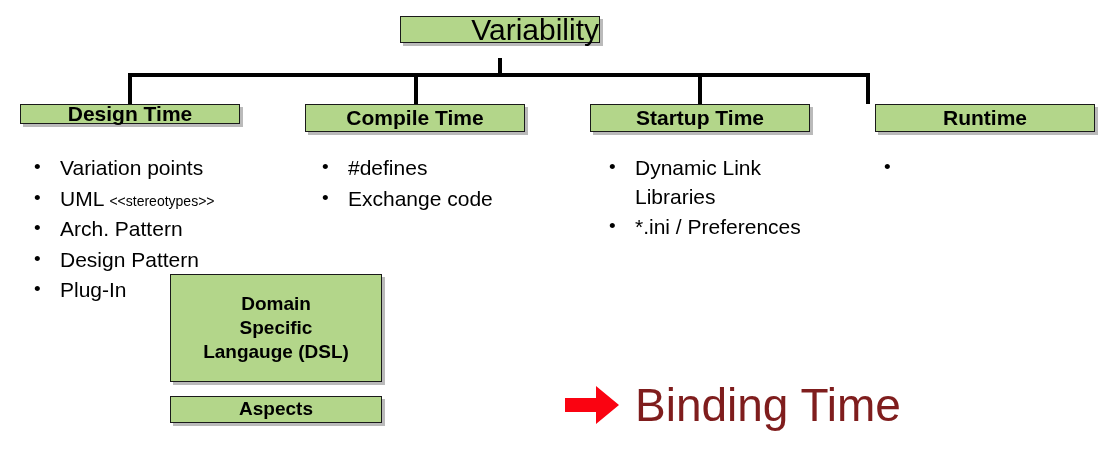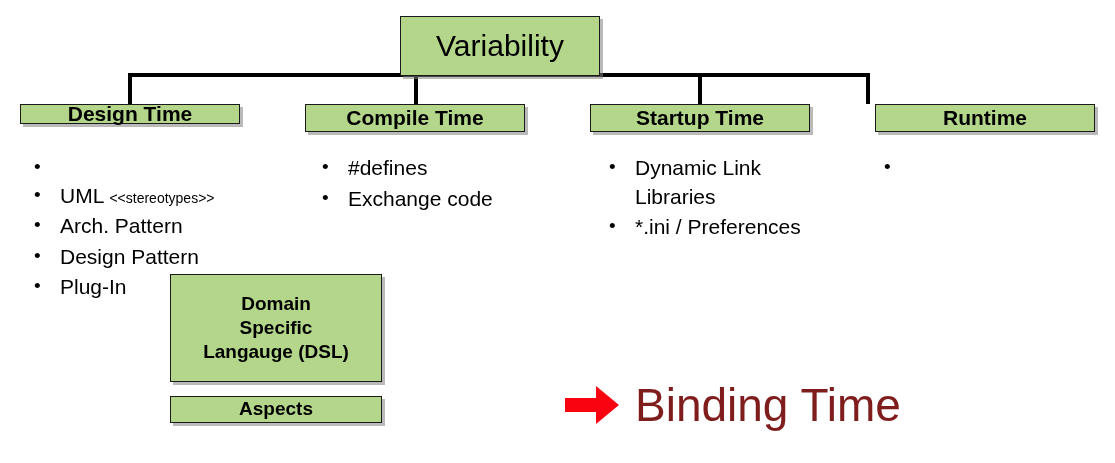--- a/index.html
+++ b/index.html
@@ -106,21 +106,21 @@
 
   <div class="line" style="left:498px; top:58px; width:4px; height:17px;"></div>
 
   <div class="line" style="left:129px; top:73px; width:740px; height:4px;"></div>
 
   <div class="line" style="left:128px; top:73px; width:4px; height:31px;"></div>
   <div class="line" style="left:414px; top:73px; width:4px; height:31px;"></div>
   <div class="line" style="left:698px; top:73px; width:4px; height:31px;"></div>
   <div class="line" style="left:866px; top:73px; width:4px; height:31px;"></div>
 
-  <div class="gbox root" style="left:400px; top:16px; width:200px; height:60px;">
+  <div class="gbox root" style="left:400px; top:16px; width:200px; height:27px;justify-content:flex-end;">
     <span>Variability</span>
   </div>
 
   <div class="gbox cat" style="left:20px; top:104px; width:220px; height:20px;">
     <span>Design Time</span>
   </div>
 
   <div class="gbox cat" style="left:305px; top:104px; width:220px; height:28px;">
     <span>Compile Time</span>
   </div>
@@ -129,20 +129,21 @@
     <span>Startup Time</span>
   </div>
 
   <div class="gbox cat" style="left:875px; top:104px; width:220px; height:28px;">
     <span>Runtime</span>
   </div>
 
   <div class="col" style="left:30px; top:154px; width:265px;">
     <div class="bullet-row">
       <span class="dot">•</span>
+      <span class="btext">Variation points</span>
     </div>
     <div class="bullet-row">
       <span class="dot">•</span>
       <span class="btext"><span>UML </span><span class="small-tag">&lt;&lt;stereotypes&gt;&gt;</span></span>
     </div>
     <div class="bullet-row">
       <span class="dot">•</span>
       <span class="btext">Arch. Pattern</span>
     </div>
     <div class="bullet-row">

